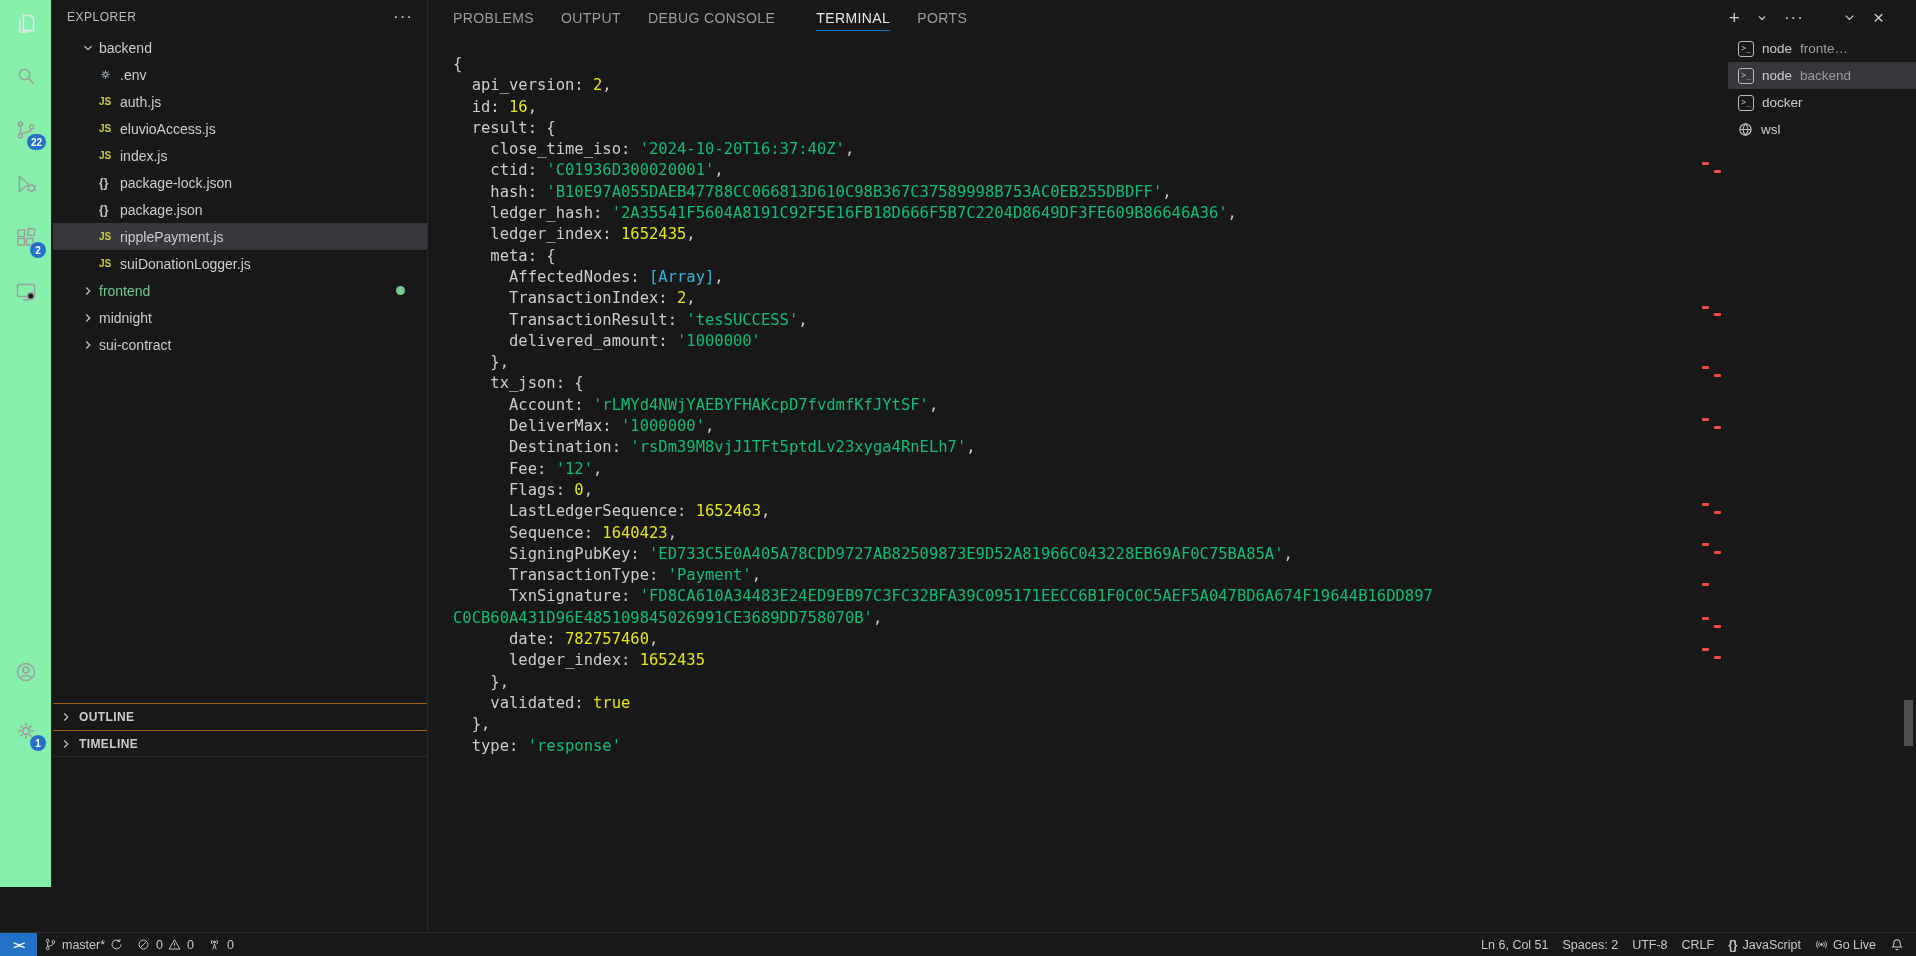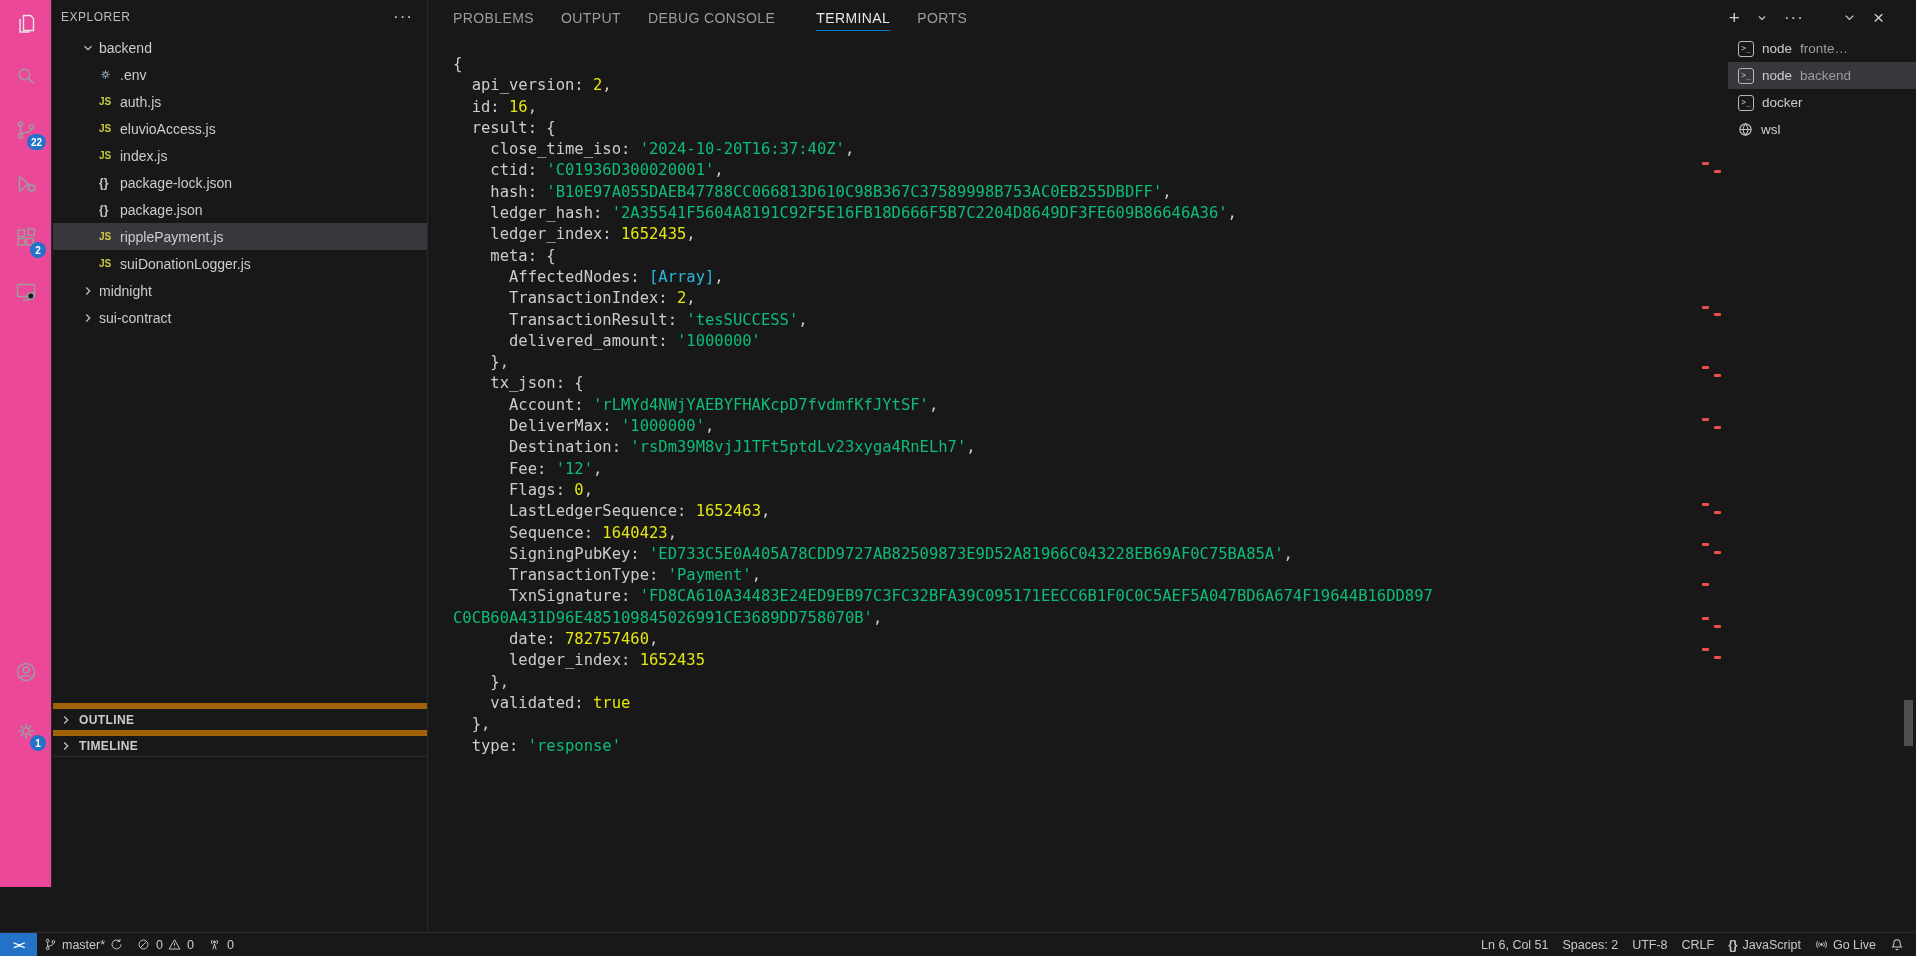--- a/index.html
+++ b/index.html
@@ -5,44 +5,44 @@
   * { box-sizing: border-box; }
   html, body { margin:0; padding:0; }
   body {
     width:1916px; height:956px; position:relative; overflow:hidden;
     background:#181818; color:#cccccc;
     font-family:"Liberation Sans", sans-serif; font-size:13px;
   }
   svg { display:block; }
 
   
-  .activity-bar { position:absolute; left:0; top:0; width:52px; height:887px; background:#ec4899; border-right:1px solid #2b2b2b; }
+  .activity-bar { position:absolute; left:0; top:0; width:52px; height:887px; background:#86efac; border-right:1px solid #2b2b2b; }
   .ab-item { position:absolute; left:0; width:51px; height:48px; display:flex; align-items:center; justify-content:center; color:#9d9d9d; cursor:pointer; }
   .ab-item.active { color:#e7e7e7; }
   .ab-badge { position:absolute; right:5px; bottom:4px; min-width:16px; height:16px; border-radius:9px; background:var(--badge,#2472c8); color:#fff; font-size:10px; font-weight:700; display:flex; align-items:center; justify-content:center; padding:0 4px; }
 
   
   .sidebar { position:absolute; left:53px; top:0; width:375px; height:932px; background:#181818; border-right:1px solid #2b2b2b; }
-  .sb-header { height:34px; display:flex; align-items:center; padding:0 14px 0 8px; font-size:12px; letter-spacing:.5px; color:#bcbcbc; }
+  .sb-header { height:34px; display:flex; align-items:center; padding:0 14px 0 14px; font-size:12px; letter-spacing:.5px; color:#bcbcbc; }
   .sb-more { margin-left:auto; color:#cccccc; font-size:17px; letter-spacing:1px; cursor:pointer; line-height:10px; }
   .root-row { height:27px; display:flex; align-items:center; padding-left:10px; font-weight:700; font-size:13px; color:#e7e7e7; letter-spacing:.3px; cursor:pointer; }
   .root-row .twisty { margin-right:3px; }
   .tree { width:100%; }
   .tree-row { height:27px; display:flex; align-items:center; font-size:14px; color:#cccccc; cursor:pointer; position:relative; }
   .tree-row.selected { background:#37373d; }
   .indent-1 { padding-left:28px; }
   .indent-2 { padding-left:46px; }
   .twisty { width:18px; display:flex; align-items:center; color:#c5c5c5; }
   .ficon { width:21px; display:flex; align-items:center; }
   .ficon.js { color:#cbcb41; font-size:10px; font-weight:700; font-family:"Liberation Sans",sans-serif; }
   .ficon.braces { color:#c5c5c5; font-size:12px; font-weight:700; }
   .ficon.gear { color:#8fa5b5; }
   .tree-label.green { color:var(--git-green,#73c991); }
   .git-dot { position:absolute; right:22px; top:9px; width:9px; height:9px; border-radius:50%; background:var(--git-green,#73c991); }
-  .sb-section { position:absolute; left:0; width:374px; height:27px; border-top:6px solid #a16207; display:flex; align-items:center; gap:2px; padding-left:6px; font-weight:700; font-size:12px; letter-spacing:.4px; color:#cccccc; cursor:pointer; }
+  .sb-section { position:absolute; left:0; width:374px; height:27px; border-top:1px solid #a16207; display:flex; align-items:center; gap:2px; padding-left:6px; font-weight:700; font-size:12px; letter-spacing:.4px; color:#cccccc; cursor:pointer; }
   #sec-0 { top:703px; }
   #sec-1 { top:730px; border-bottom:1px solid #2b2b2b; }
 
   
   .panel { position:absolute; left:429px; top:0; right:0; height:932px; background:#181818; }
   .panel-header { height:35px; display:flex; align-items:center; padding-left:24px; position:relative; }
   .panel-tab { margin-right:27px; font-size:14px; letter-spacing:.4px; color:#9d9d9d; height:35px; display:flex; align-items:center; position:relative; cursor:pointer; white-space:nowrap; }
   .panel-tab.active { color:#e7e7e7;margin-left:14px; }
   .panel-tab.active::after { content:""; position:absolute; left:0; right:0; bottom:4px; height:1.5px; background:var(--accent,#0078d4); }
   .panel-actions { position:absolute; right:32px; top:0; height:35px; display:flex; align-items:center; gap:16px; color:#cccccc; }
@@ -184,20 +184,29 @@
         <span class="ficon braces">{}</span>
         <span class="tree-label">package.json</span>
       </div>
       <div class="tree-row indent-2 selected">
         <span class="ficon js">JS</span>
         <span class="tree-label">ripplePayment.js</span>
       </div>
       <div class="tree-row indent-2">
         <span class="ficon js">JS</span>
         <span class="tree-label">suiDonationLogger.js</span>
+      </div>
+      <div class="tree-row indent-1">
+        <span class="twisty">
+          <svg width="14" height="14" viewBox="0 0 16 16" fill="none" stroke="currentColor" stroke-width="1.4">
+            <path d="M6 4l4 4-4 4"></path>
+          </svg>
+        </span>
+        <span class="tree-label green">frontend</span>
+        <span class="git-dot"></span>
       </div>
       <div class="tree-row indent-1">
         <span class="twisty">
           <svg width="14" height="14" viewBox="0 0 16 16" fill="none" stroke="currentColor" stroke-width="1.4">
             <path d="M6 4l4 4-4 4"></path>
           </svg>
         </span>
         <span class="tree-label">midnight</span>
       </div>
       <div class="tree-row indent-1">

